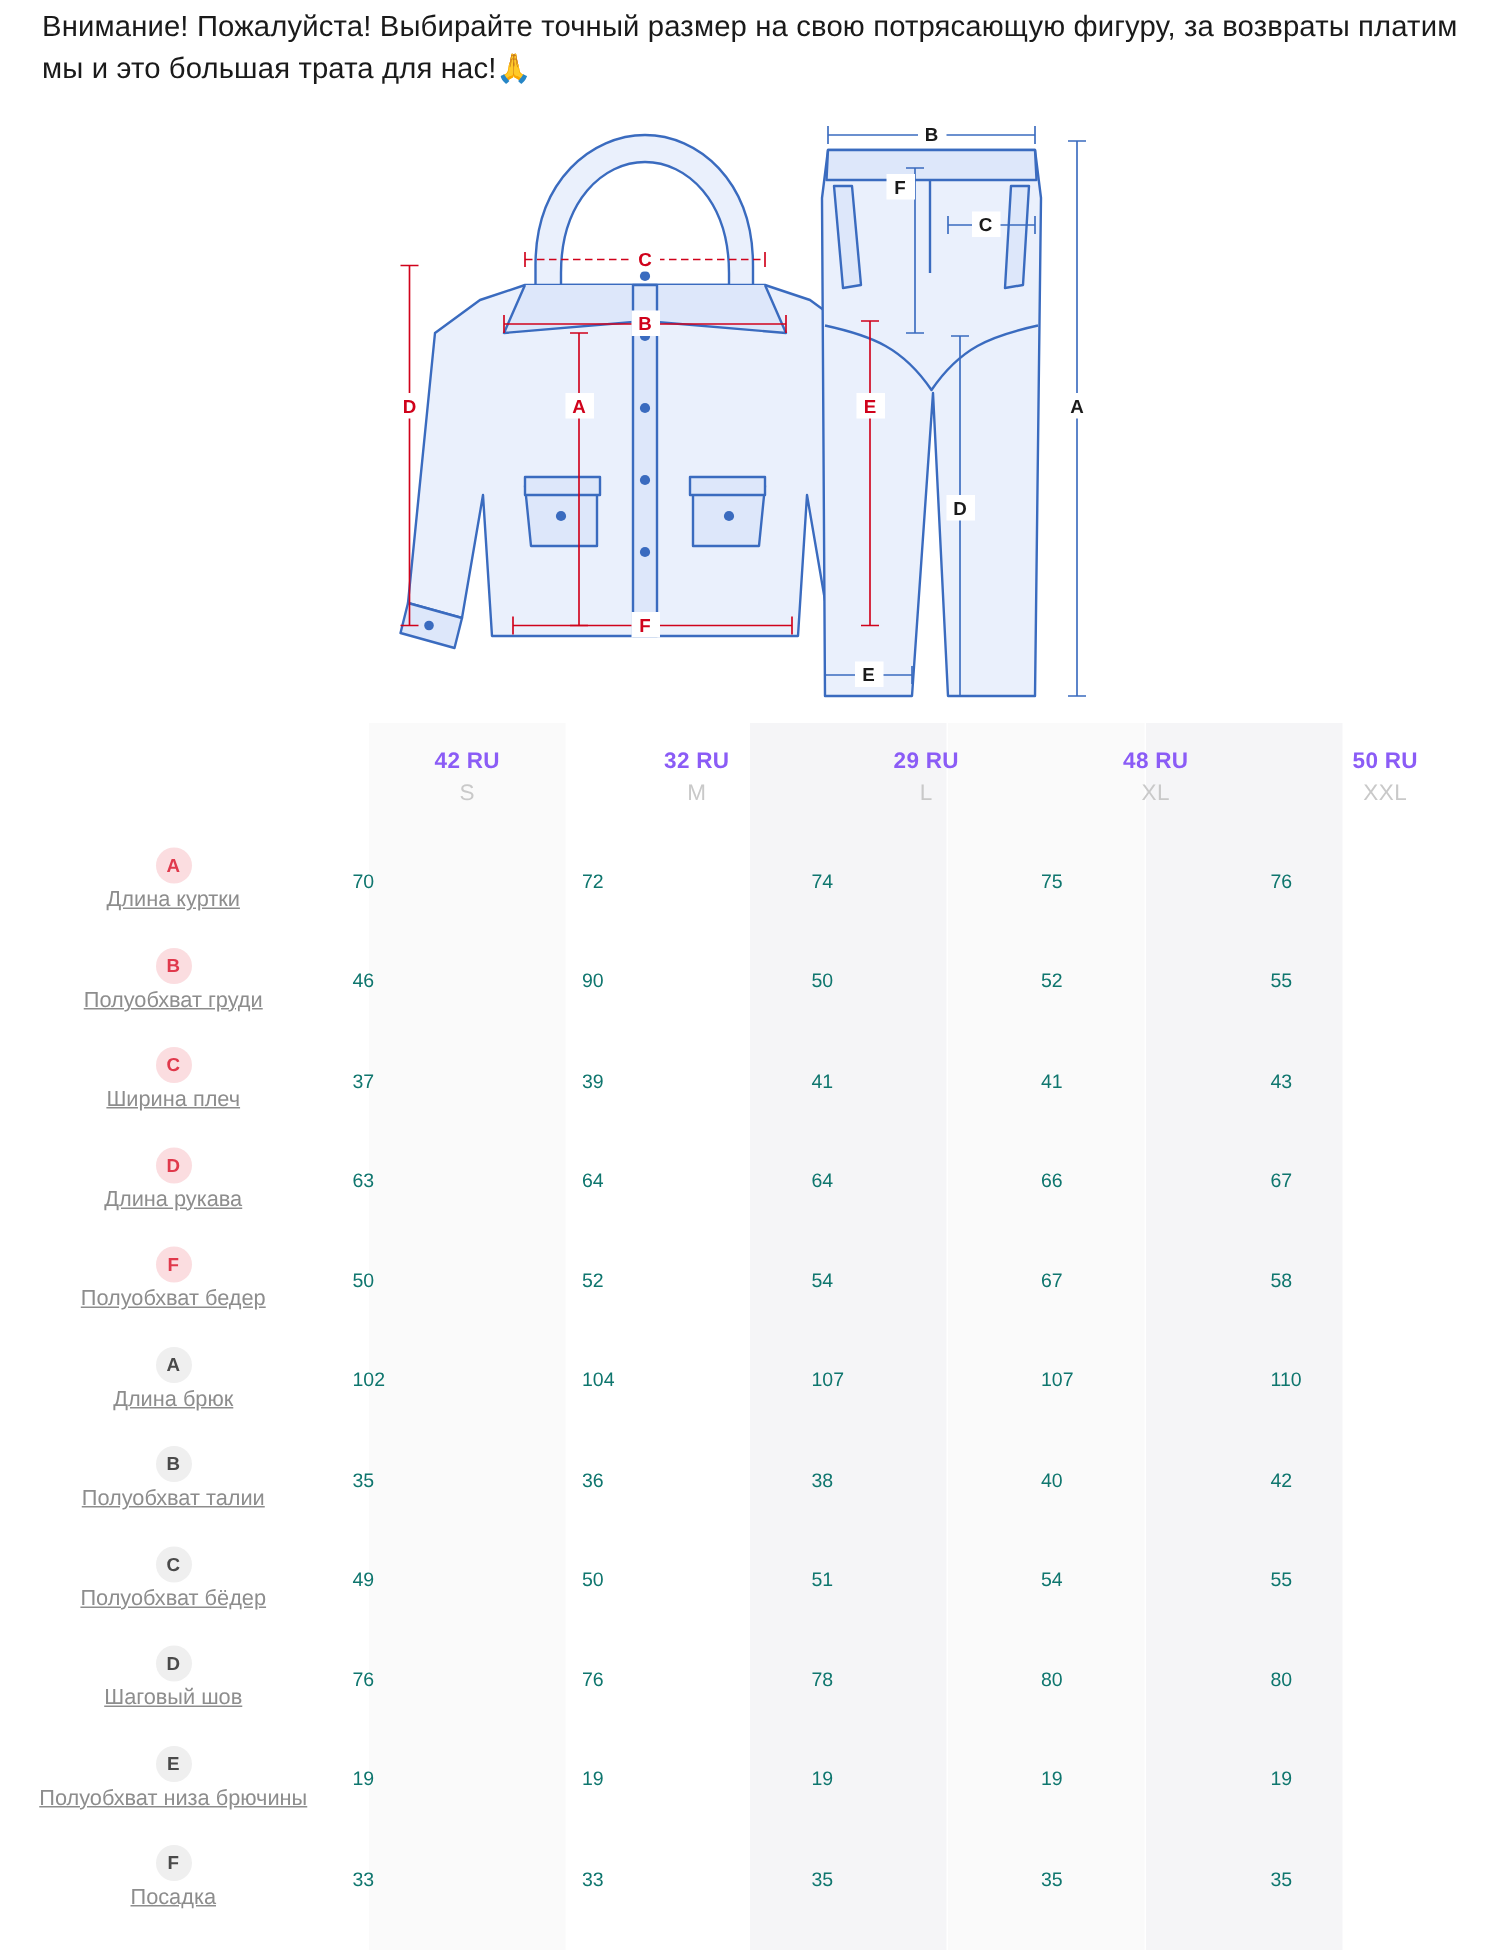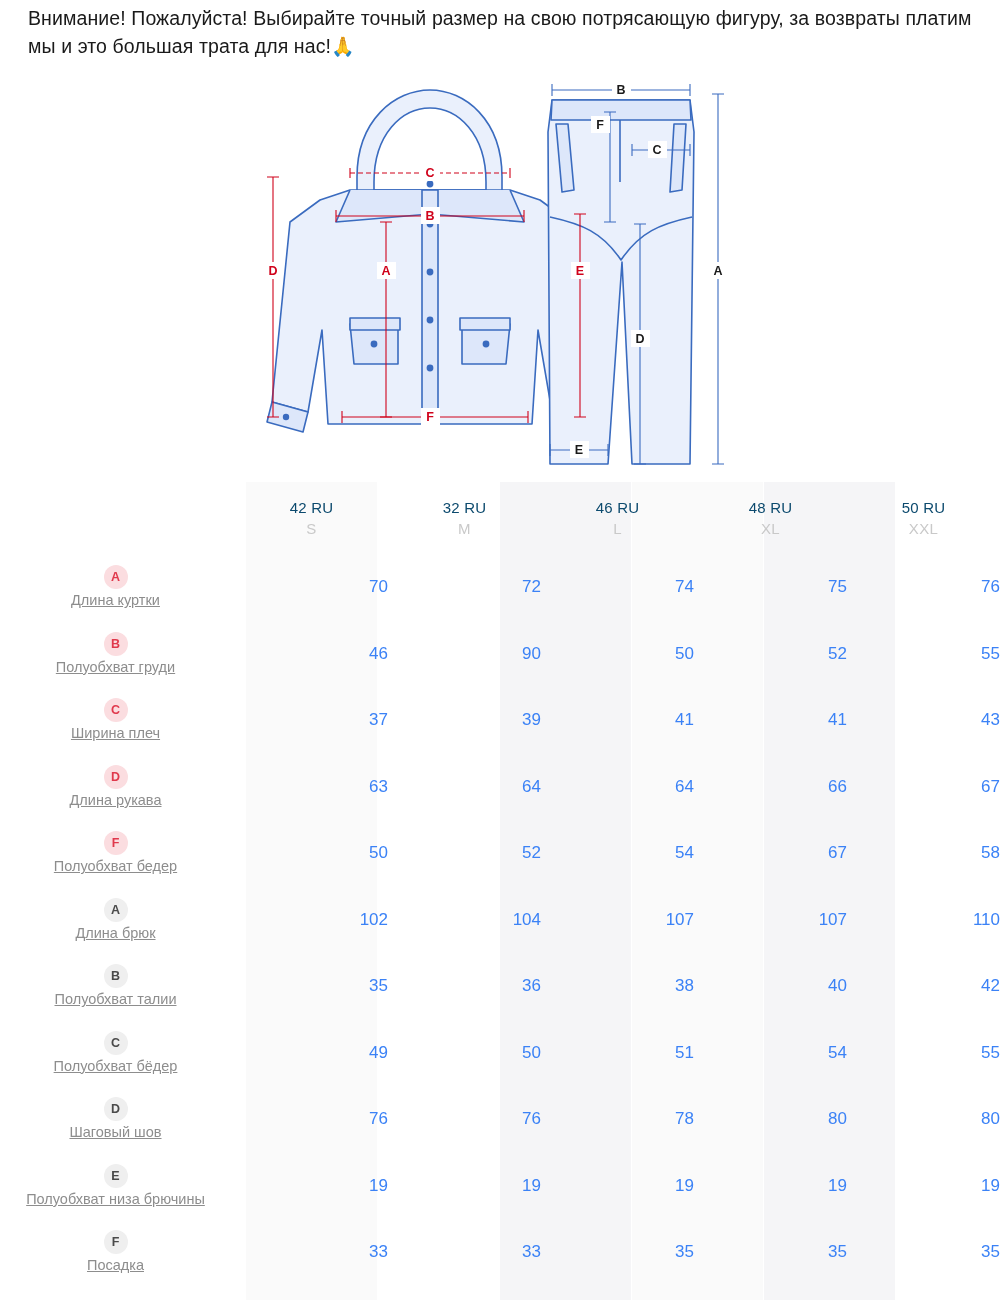--- a/index.html
+++ b/index.html
@@ -61,22 +61,22 @@
   table.sizes col.sizecol  { width: 153px; }
 
   thead th {
     height: 72px;
     vertical-align: middle;
     font-weight: normal;
     padding: 0;
   }
   .hdr-ru {
     font-size: 15px;
-    font-weight: normal;
-    color: #0c4a6e;
+    font-weight: bold;
+    color: #8b5cf6;
     letter-spacing: 0.2px;
   }
   .hdr-intl {
     font-size: 15px;
     color: #c9c9c9;
     margin-top: 4px;
     letter-spacing: 0.3px;
   }
 
   tbody td { padding: 0; vertical-align: middle; }
@@ -99,23 +99,23 @@
   }
   .badge.pink { background: #fbdde0; color: #e0394c; }
   .badge.grey { background: #efefef; color: #4a4a4a; }
   .lbl-text {
     font-size: 14.5px;
     color: #8d8d8d;
     line-height: 17px;
     text-decoration: underline;
   }
   .val-cell {
-    text-align: right;
-    font-size: 17px;
-    color: #3b82f6;
+    text-align: left;
+    font-size: 13px;
+    color: #0f766e;
   }
 </style>
 </head>
 <body>
 
 <div id="page">
 
   <div class="notice">
     <span>Внимание! Пожалуйста! Выбирайте точный размер на свою потрясающую фигуру, за возвраты платим мы и это большая трата для нас!</span><span class="emoji">🙏</span>
   </div>
@@ -257,21 +257,21 @@
           <th></th>
           <th>
             <div class="hdr-ru">42 RU</div>
             <div class="hdr-intl">S</div>
           </th>
           <th>
             <div class="hdr-ru">32 RU</div>
             <div class="hdr-intl">M</div>
           </th>
           <th>
-            <div class="hdr-ru">46 RU</div>
+            <div class="hdr-ru">29 RU</div>
             <div class="hdr-intl">L</div>
           </th>
           <th>
             <div class="hdr-ru">48 RU</div>
             <div class="hdr-intl">XL</div>
           </th>
           <th>
             <div class="hdr-ru">50 RU</div>
             <div class="hdr-intl">XXL</div>
           </th>

